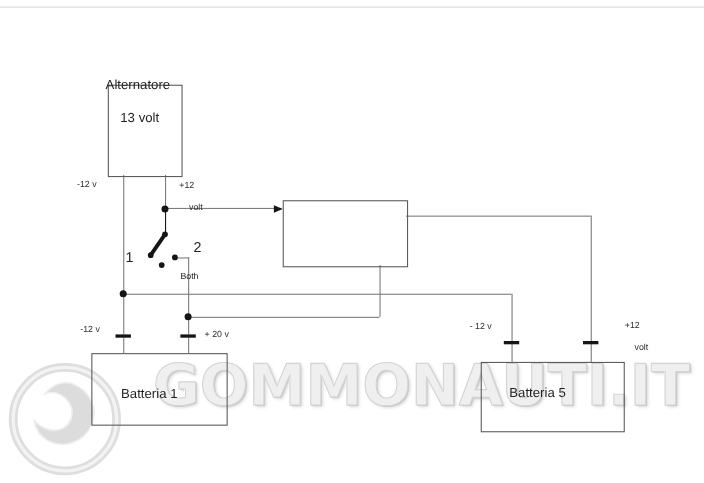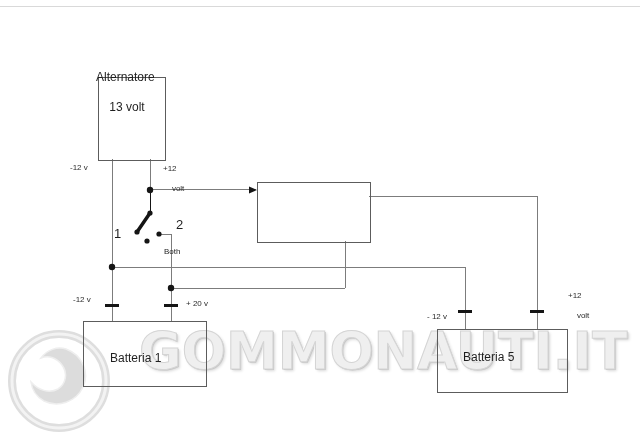--- a/index.html
+++ b/index.html
@@ -104,20 +104,20 @@
   <div class="lbl small" style="left:163px;top:164px;"><span>+12</span><br>
     <span>volt</span></div>
 
   <div class="lbl num" style="left:114px;top:226px;">1</div>
   <div class="lbl num" style="left:176px;top:217px;">2</div>
   <div class="lbl tiny" style="left:136px;top:247px;padding-left:28px;">Both</div>
 
   <div class="lbl small" style="left:73px;top:295px;">-12 v</div>
   <div class="lbl small" style="left:186px;top:299px;">+ 20 v</div>
 
-  <div class="lbl small" style="left:427px;top:312px;">- 12 v</div>
+  <div class="lbl small" style="left:427px;top:292px;">- 12 v</div>
   <div class="lbl small" style="left:568px;top:291px;"><span>+12</span><br>
     <span>volt</span></div>
 
   <div class="lbl big" style="left:110px;top:351px;">Batteria 1</div>
   <div class="lbl big" style="left:463px;top:350px;">Batteria 5</div>
 
 </div>
 
 </body></html>

